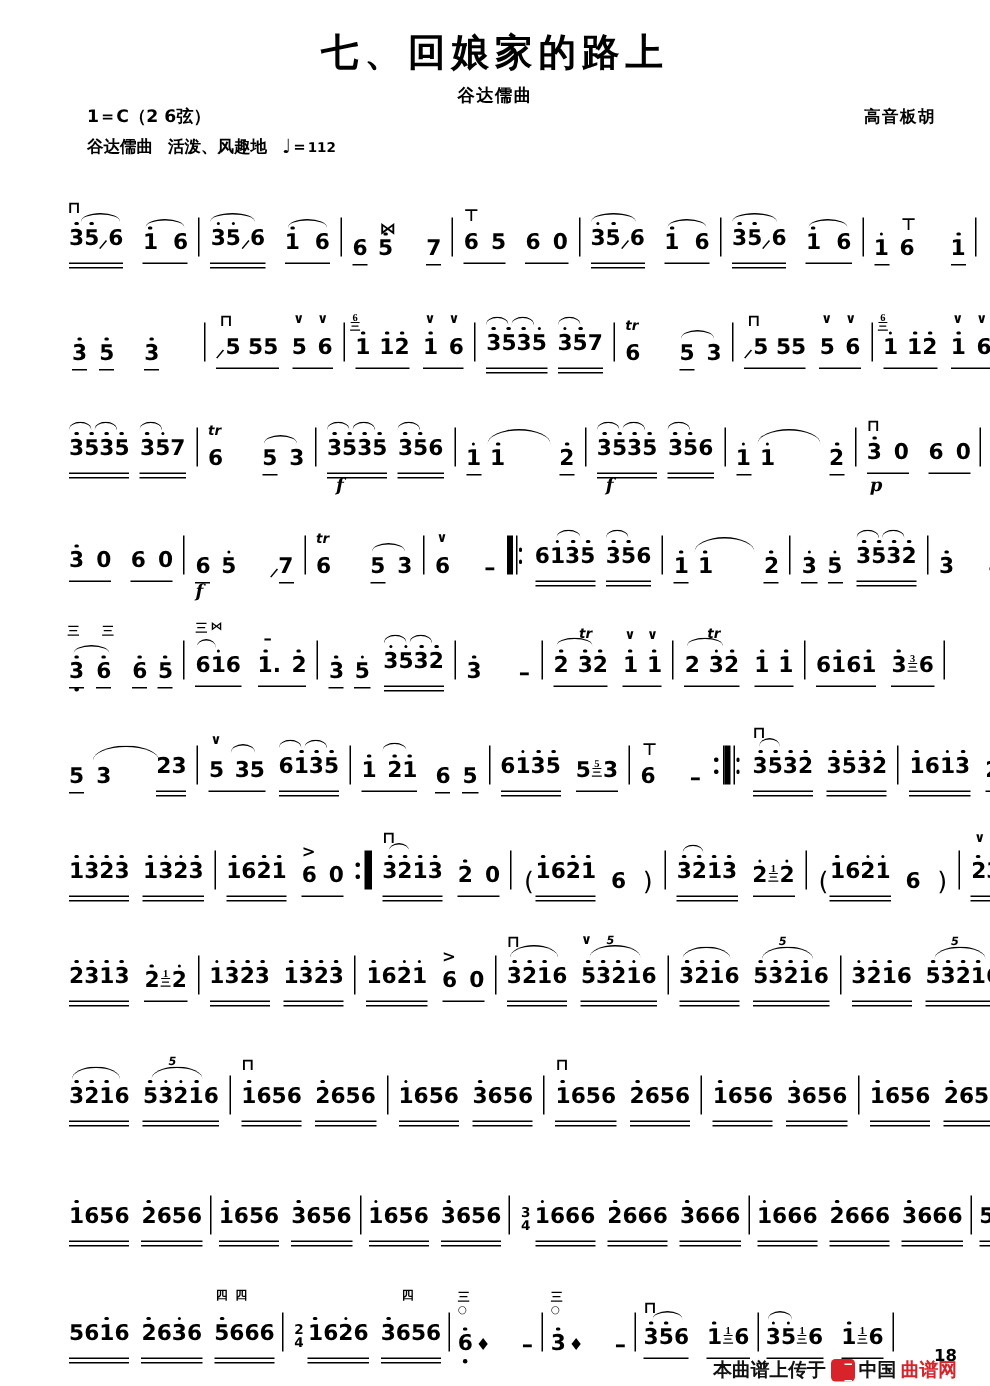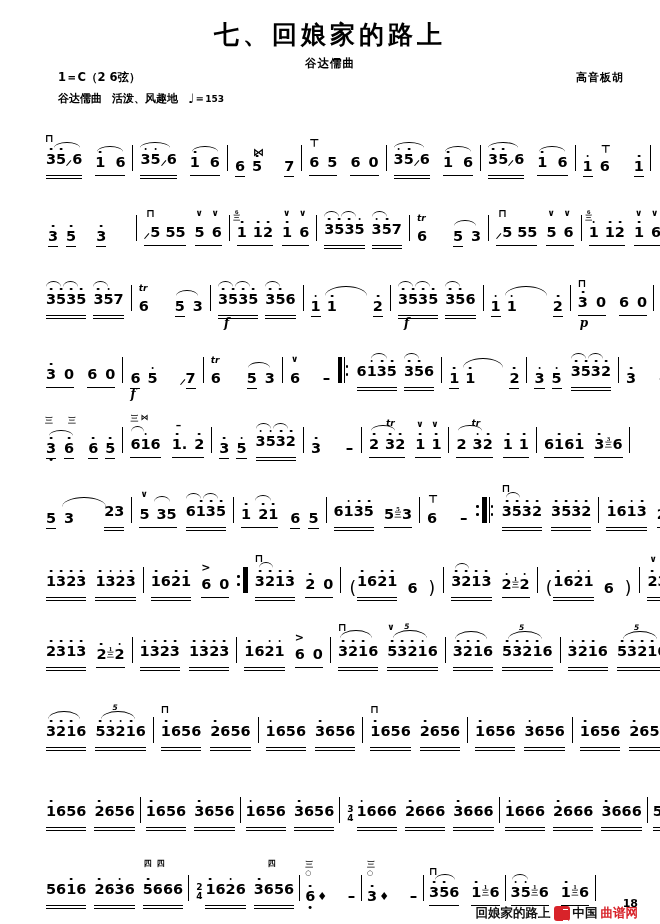--- a/index.html
+++ b/index.html
@@ -337,21 +337,21 @@
   #footer-credit .red { color: #d8232a; }
 </style>
 </head>
 <body>
 
 <div id="page-title">七、回娘家的路上</div>
 <div id="instrument-label">谷达儒曲</div>
 <div id="composer-credit">高音板胡</div>
 <div id="key-signature">1＝C（2 6弦）</div>
 <div id="tempo-row">
-  <span>谷达儒曲</span><span class="gap"></span><span>活泼、风趣地</span><span class="gap"></span><span class="qnote">♩</span><span>＝</span><span class="bpm">153</span>
+  <span>谷达儒曲</span><span class="gap"></span><span>活泼、风趣地</span><span class="gap"></span><span class="qnote">♩</span><span>＝</span><span class="bpm">112</span>
 </div>
 
 <div class="system" style="top:116px;">
   <div class="measure">
     <span class="grp u2" style="margin-left:4px;">
       <span class="mark down" style="top:-20px;left:-1px;">⊓</span>
       <span class="slur" style="top:-10px;left:8px;width:26px;"></span>
       <span class="note">3<i class="oct-up"></i></span>
       <span class="note">5<i class="oct-up"></i></span>
       <span class="glide"></span>
@@ -1719,17 +1719,17 @@
         </span>
       <span class="note">6</span>
       <i class="beam1"></i>
     </span>
   </div>
   <span class="bar-end"></span>
 </div>
 
 <div id="page-number">18</div>
 <div id="footer-credit">
-  <span>回娘家的路上</span>
+  <span>本曲谱上传于</span>
   <span class="cn-logo"></span>
   <span>中国</span>
   <span class="red">曲谱网</span>
 </div>
 
 </body></html>

